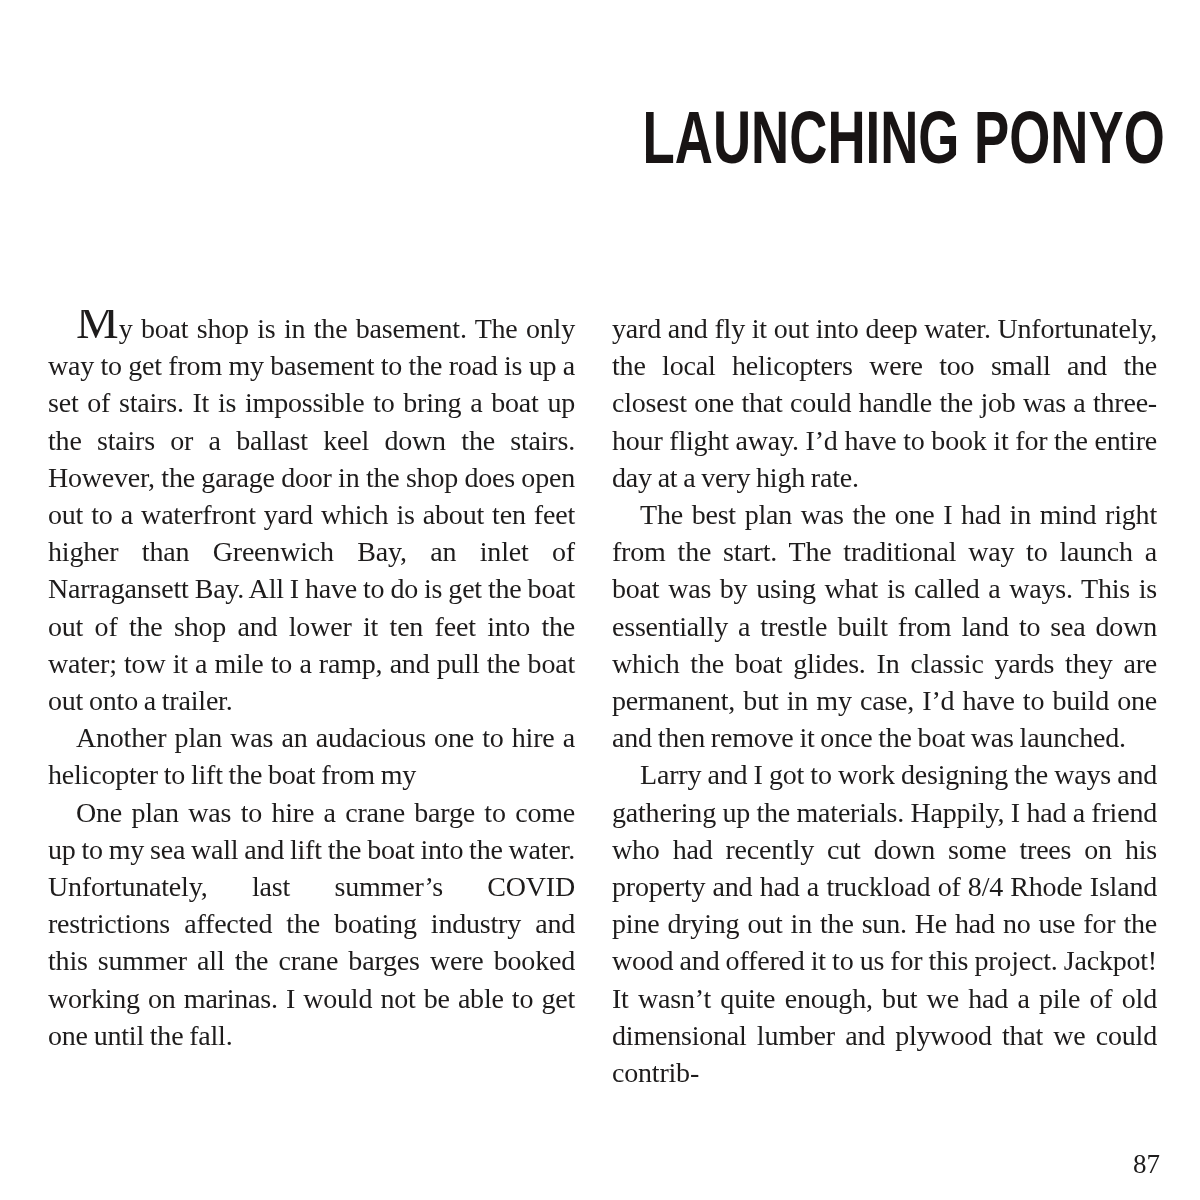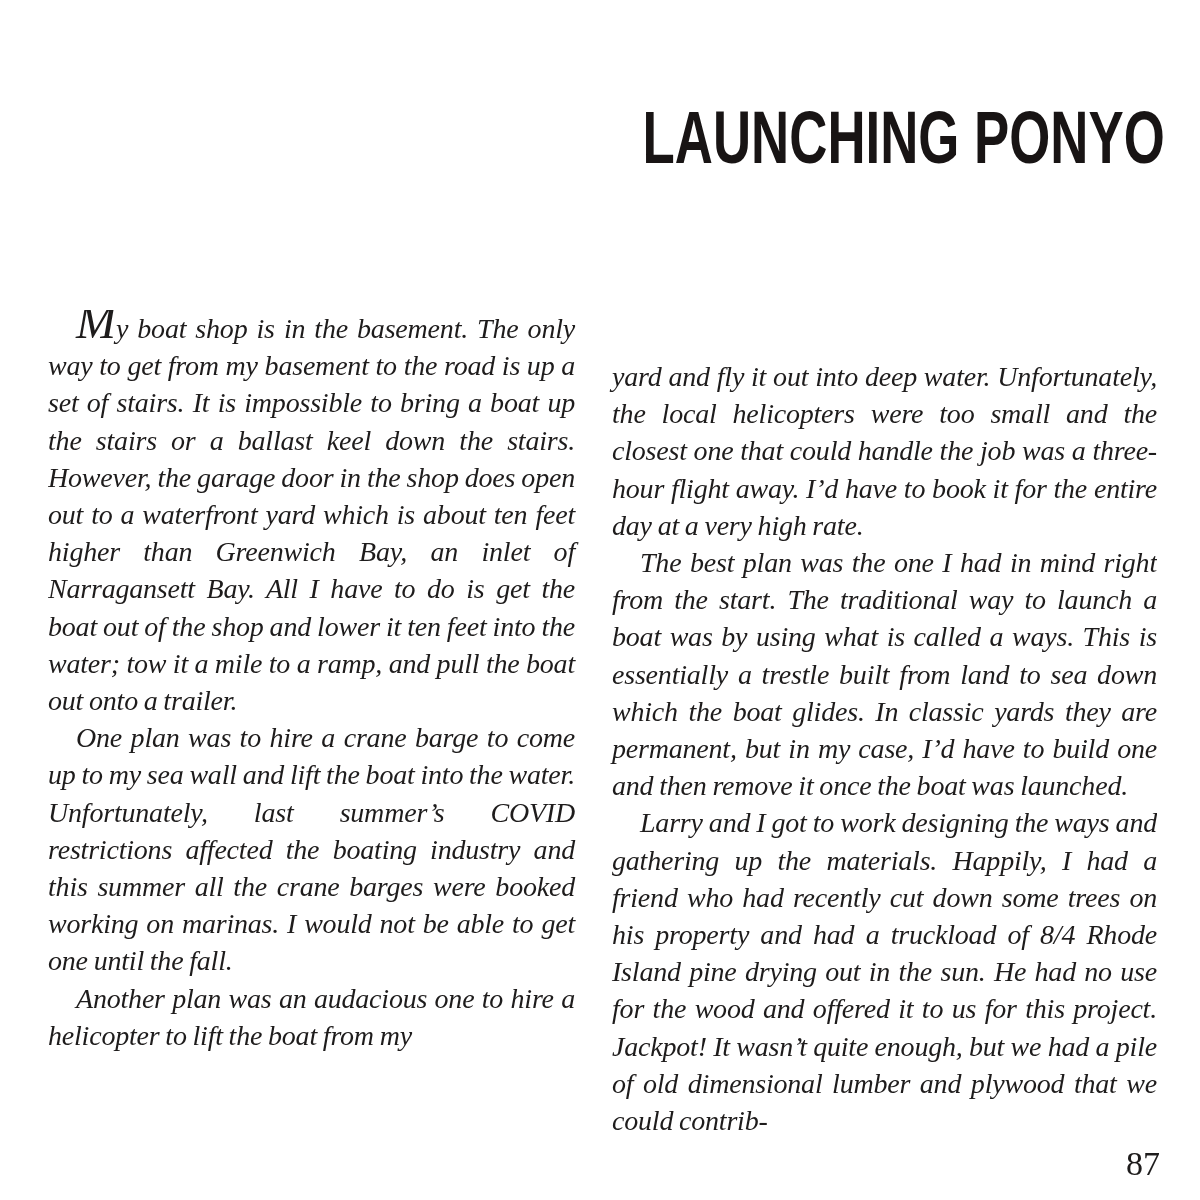--- a/index.html
+++ b/index.html
@@ -45,60 +45,59 @@
     gap: 37px;
     overflow: hidden;
   }
   .col {
     font-size: 28px;
     line-height: 37.2px;
     text-align: justify;
     hyphens: auto;
     word-spacing: -1px;
     letter-spacing: -0.2px;
-    font-style: italic;
   }
   .col-left  { width: 527px; }
-  .col-right { width: 545px; margin-top: 48px; }
+  .col-right { width: 545px; }
 
   .col p {
     margin: 0;
     text-indent: 28px;
   }
   .col p.cont { text-indent: 0; }
 
   .dropcap {
     font-size: 48px;
     line-height: 0;
     vertical-align: baseline;
     letter-spacing: 0;
   }
 
   
   .page-number {
     position: absolute;
     top: 1148px;
     right: 40px;
-    font-size: 34px;
+    font-size: 27px;
     line-height: 32px;
     color: #1e1c1c;
   }
 </style>
 </head>
 <body>
 
 <header class="title-wrap">
   <span class="title-text">LAUNCHING PONYO</span>
 </header>
 
 <main class="columns">
   <section class="col col-left">
     <p><span class="dropcap">M</span><span>y boat shop is in the basement. The only way to get from my basement to the road is up a set of stairs. It is impossible to bring a boat up the stairs or a ballast keel down the stairs. However, the garage door in the shop does open out to a waterfront yard which is about ten feet higher than Greenwich Bay, an inlet of Narragansett Bay. All I have to do is get the boat out of the shop and lower it ten feet into the water; tow it a mile to a ramp, and pull the boat out onto a trailer.</span></p>
+    <p>Another plan was an audacious one to hire a helicopter to lift the boat from my</p>
     <p>One plan was to hire a crane barge to come up to my sea wall and lift the boat into the water. Unfortunately, last summer’s COVID restrictions affected the boating industry and this summer all the crane barges were booked working on marinas. I would not be able to get one until the fall.</p>
-    <p>Another plan was an audacious one to hire a helicopter to lift the boat from my</p>
   </section>
 
   <section class="col col-right">
     <p class="cont">yard and fly it out into deep water. Unfortunately, the local helicopters were too small and the closest one that could handle the job was a three-hour flight away. I’d have to book it for the entire day at a very high rate.</p>
     <p>The best plan was the one I had in mind right from the start. The traditional way to launch a boat was by using what is called a ways. This is essentially a trestle built from land to sea down which the boat glides. In classic yards they are permanent, but in my case, I’d have to build one and then remove it once the boat was launched.</p>
     <p>Larry and I got to work designing the ways and gathering up the materials. Happily, I had a friend who had recently cut down some trees on his property and had a truckload of 8/4 Rhode Island pine drying out in the sun. He had no use for the wood and offered it to us for this project. Jackpot! It wasn’t quite enough, but we had a pile of old dimensional lumber and plywood that we could contrib-</p>
   </section>
 </main>
 
 <div class="page-number">87</div>

